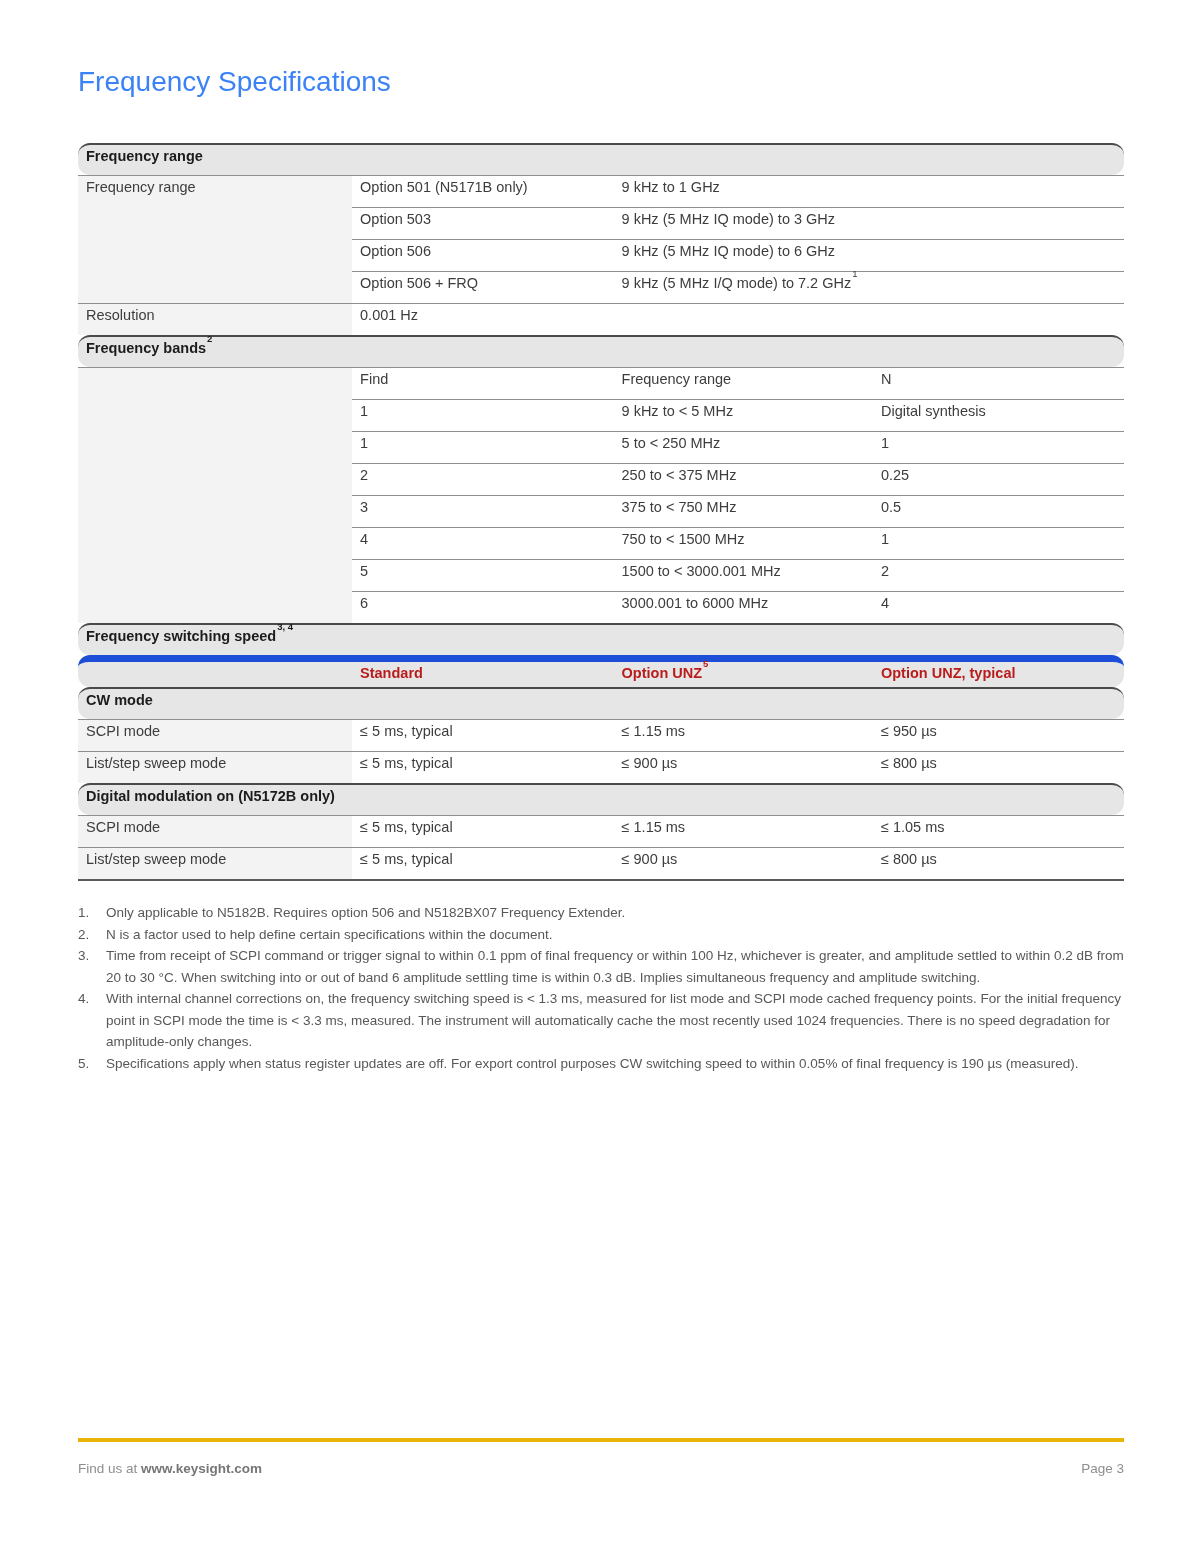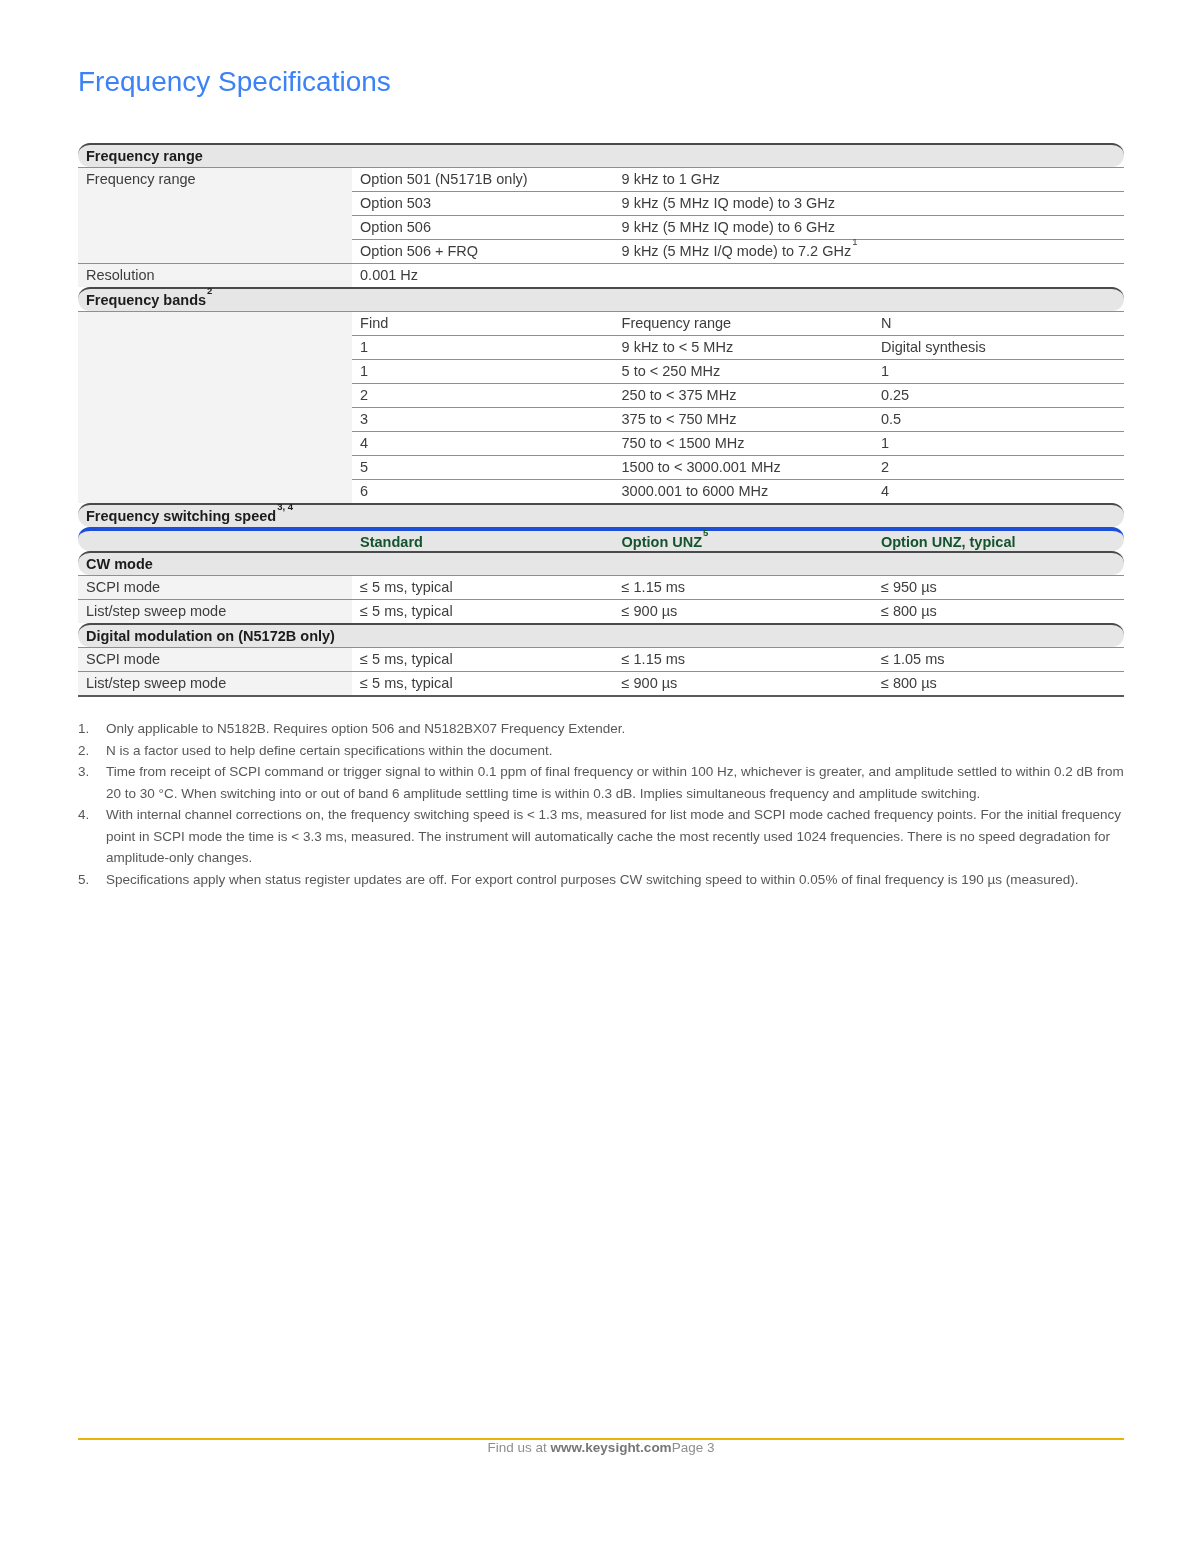--- a/index.html
+++ b/index.html
@@ -6,25 +6,25 @@
   html,body { width:1199px; height:1551px; background:#ffffff; overflow:hidden;
               font-family:"Liberation Sans", sans-serif; }
   .page { position:relative; width:1199px; height:1551px; }
   .content { position:absolute; left:78px; width:1046px; top:0; }
 
   .title { margin-top:66px; font-size:28px; font-weight:400; color:#3b82f6;
            letter-spacing:0px; }
 
   
   .spec-table { margin-top:45px; border-bottom:2px solid #5a5a5a; }
-  .trow { display:flex; height:24px; line-height:23px; font-size:14.5px; color:#3d3d3d;border-radius:12px; }
+  .trow { display:flex; height:32px; line-height:23px; font-size:14.5px; color:#3d3d3d;border-radius:12px; }
   .trow.section { background:#e6e6e6; border-top:2px solid #4a4a4a;
                   font-weight:bold; color:#1c1c1c; }
-  .trow.subheader { background:#e6e6e6; border-top:4px solid #1d4ed8;
-                    font-weight:bold; color:#14532d; }
+  .trow.subheader { background:#e6e6e6; border-top:7px solid #1d4ed8;
+                    font-weight:bold; color:#b91c1c; }
   .trow.subheader .cell { border:none !important; background:transparent; }
   .cell { padding-left:8px; white-space:nowrap; overflow:visible; }
   .col1 { width:26.2%; }
   .col2 { width:25.0%; }
   .col3 { width:24.8%; }
   .col4 { width:24.0%; }
   .trow.data .col1 { background:#f3f3f3; }
   .trow.data.sep-full .cell { border-top:1px solid #8f8f8f; }
   .trow.data.sep-col2 .col2,
   .trow.data.sep-col2 .col3,
@@ -34,22 +34,22 @@
   sup.sp { font-size:9.5px; position:relative; top:-5px; line-height:0; padding-left:1px; }
 
   
   .footnotes { margin-top:21px; font-size:13.5px; color:#585858; line-height:21.5px; }
   .fn { display:flex; }
   .fn-num { width:28px; flex:none; }
   .fn-text { flex:1; }
 
   
   .footer { position:absolute; left:78px; width:1046px; top:1438px;
-            border-top:2px solid #eab308; 
-            display:flex; justify-content:center;
+            border-top:4px solid #eab308; padding-top:19px;
+            display:flex; justify-content:space-between;
             font-size:13.5px; color:#8e8e8e; }
   .footer .site { font-weight:bold; color:#767676; text-decoration:none; }
 </style>
 </head>
 <body>
 
 <div class="page">
   <div class="content">
 
     <h1 class="title">Frequency Specifications</h1>

